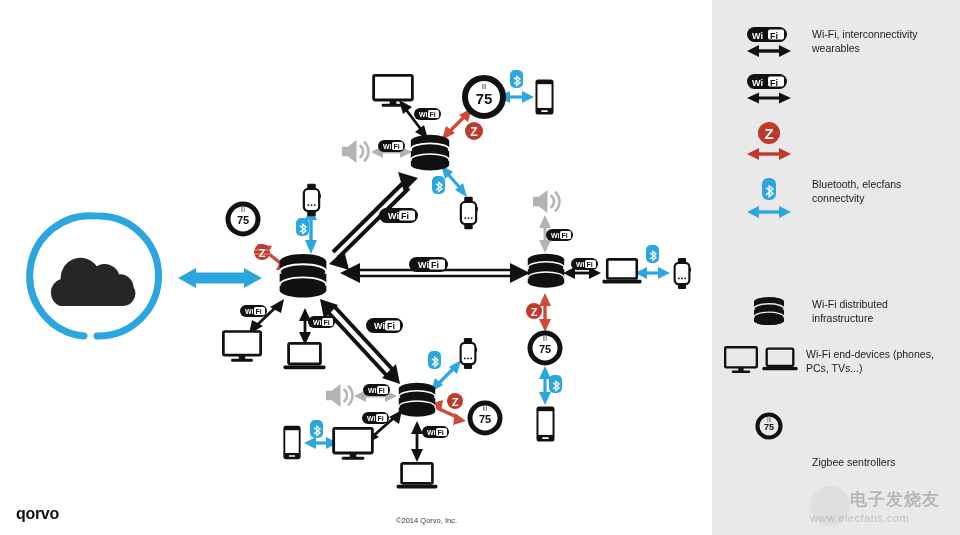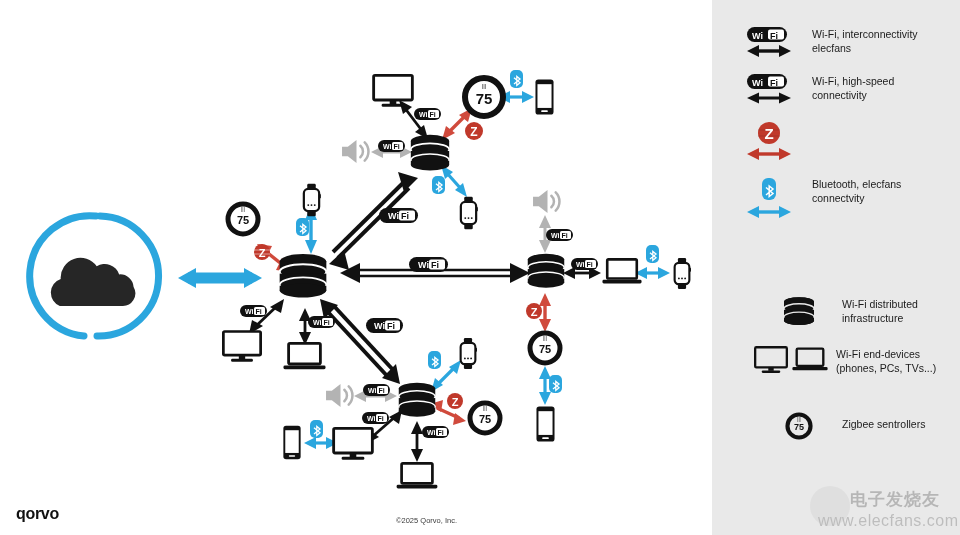--- a/index.html
+++ b/index.html
@@ -60,22 +60,22 @@
     position: absolute; left: 806px; top: 484px;
     width: 150px; height: 48px; opacity: .30;
     pointer-events: none;
   }
   #watermark .wm-cjk {
     position: absolute; left: 44px; top: 4px;
     font-size: 17px; font-weight: bold; color: #444;
     letter-spacing: 1px; white-space: nowrap;
   }
   #watermark .wm-url {
-    position: absolute; left: 12px; top: 28px;
-    font-size: 16px; color: #5a5a5a; letter-spacing: .5px; white-space: nowrap;
+    position: absolute; left: 4px; top: 28px;
+    font-size: 11px; color: #5a5a5a; letter-spacing: .5px; white-space: nowrap;
   }
   #watermark .wm-ring {
     position: absolute; left: 4px; top: 2px;
     width: 40px; height: 40px; border-radius: 50%;
     background: #c9c9c9;
   }
 </style>
 </head>
 <body>
 
@@ -458,38 +458,37 @@
             <text x="5" y="12.5" font-family="Liberation Sans, sans-serif" font-size="9" font-weight="bold" fill="#fff">Wi</text>
             <rect x="21" y="3.5" width="16" height="10" rx="2" fill="#fff"></rect>
             <text x="23" y="12.5" font-family="Liberation Sans, sans-serif" font-size="9" font-weight="bold" fill="#111">Fi</text>
           </svg>
           <svg width="48" height="16" viewBox="0 0 48 16">
             <line x1="10" y1="8" x2="38" y2="8" stroke="#111" stroke-width="3.4"></line>
             <polygon points="2,8 14,2 14,14" fill="#111"></polygon>
             <polygon points="46,8 34,2 34,14" fill="#111"></polygon>
           </svg>
         </div>
-        <div class="legend-text">Wi-Fi, interconnectivity elecfans</div>
+        <div class="legend-text">Wi-Fi, interconnectivity wearables</div>
       </div>
 
       <div class="legend-row">
         <div class="legend-sym">
           <svg width="44" height="17" viewBox="0 0 44 17">
             <rect x="0" y="1" width="40" height="15" rx="7.5" fill="#111"></rect>
             <text x="5" y="12.5" font-family="Liberation Sans, sans-serif" font-size="9" font-weight="bold" fill="#fff">Wi</text>
             <rect x="21" y="3.5" width="16" height="10" rx="2" fill="#fff"></rect>
             <text x="23" y="12.5" font-family="Liberation Sans, sans-serif" font-size="9" font-weight="bold" fill="#111">Fi</text>
           </svg>
           <svg width="48" height="16" viewBox="0 0 48 16">
             <line x1="10" y1="8" x2="38" y2="8" stroke="#111" stroke-width="3"></line>
             <polygon points="2,8 14,2.5 14,13.5" fill="#111"></polygon>
             <polygon points="46,8 34,2.5 34,13.5" fill="#111"></polygon>
           </svg>
         </div>
-        <div class="legend-text">Wi-Fi, high-speed connectivity</div>
       </div>
 
       <div class="legend-row">
         <div class="legend-sym">
           <svg width="30" height="26" viewBox="0 0 30 26">
             <circle cx="15" cy="13" r="11" fill="#c0392b"></circle>
             <path d="M4 10 h22 M4 16 h22" stroke="#8e2a20" stroke-width="1.2" opacity=".45"></path>
             <text x="15" y="19" text-anchor="middle" font-family="Liberation Sans, sans-serif" font-size="15" font-weight="bold" fill="#fff">Z</text>
           </svg>
           <svg width="48" height="16" viewBox="0 0 48 16">
@@ -510,21 +509,21 @@
             <line x1="10" y1="8" x2="38" y2="8" stroke="#2ba6de" stroke-width="3.4"></line>
             <polygon points="2,8 14,2 14,14" fill="#2ba6de"></polygon>
             <polygon points="46,8 34,2 34,14" fill="#2ba6de"></polygon>
           </svg>
         </div>
         <div class="legend-text">Bluetooth, elecfans connectvity</div>
       </div>
 
     </div>
 
-    <div class="legend-group" style="top:296px;padding-left:30px;">
+    <div class="legend-group" style="top:296px;">
 
       <div class="legend-row" style="margin-bottom:20px;">
         <div class="legend-sym">
           <svg width="36" height="30" viewBox="0 0 60 48">
             <use href="#sym-ap" x="0" y="0" width="60" height="48"></use>
             <ellipse cx="30" cy="9" rx="25" ry="8" fill="#111"></ellipse>
             <rect x="5" y="9" width="50" height="11" fill="#111"></rect>
             <ellipse cx="30" cy="20" rx="25" ry="8" fill="#111"></ellipse>
             <ellipse cx="30" cy="20" rx="25" ry="8" fill="none" stroke="#e9e9e9" stroke-width="2.4"></ellipse>
             <rect x="5" y="22" width="50" height="12" fill="#111"></rect>
@@ -553,28 +552,28 @@
       </div>
 
       <div class="legend-row" style="margin-bottom:20px;">
         <div class="legend-sym">
           <svg width="28" height="28" viewBox="0 0 34 34">
             <circle cx="17" cy="17" r="14" fill="#e9e9e9" stroke="#111" stroke-width="5"></circle>
             <text x="17" y="22" text-anchor="middle" font-family="Liberation Sans, sans-serif" font-size="11" font-weight="bold" fill="#111">75</text>
             <text x="17" y="11" text-anchor="middle" font-size="5.5" fill="#111">|||</text>
           </svg>
         </div>
-        <div class="legend-text" style="padding-top:6px;">Zigbee sentrollers</div>
+        <div class="legend-text" style="padding-top:6px;margin-top:38px;">Zigbee sentrollers</div>
       </div>
 
     </div>
   </div>
 
   <div id="qorvo-logo">qorvo</div>
-  <div id="copyright">©2025 Qorvo, Inc.</div>
+  <div id="copyright">©2014 Qorvo, Inc.</div>
 
   <div id="watermark">
     <div class="wm-ring"></div>
     <div class="wm-cjk">电子发烧友</div>
     <div class="wm-url">www.elecfans.com</div>
   </div>
 
 </div>
 
 </body></html>

